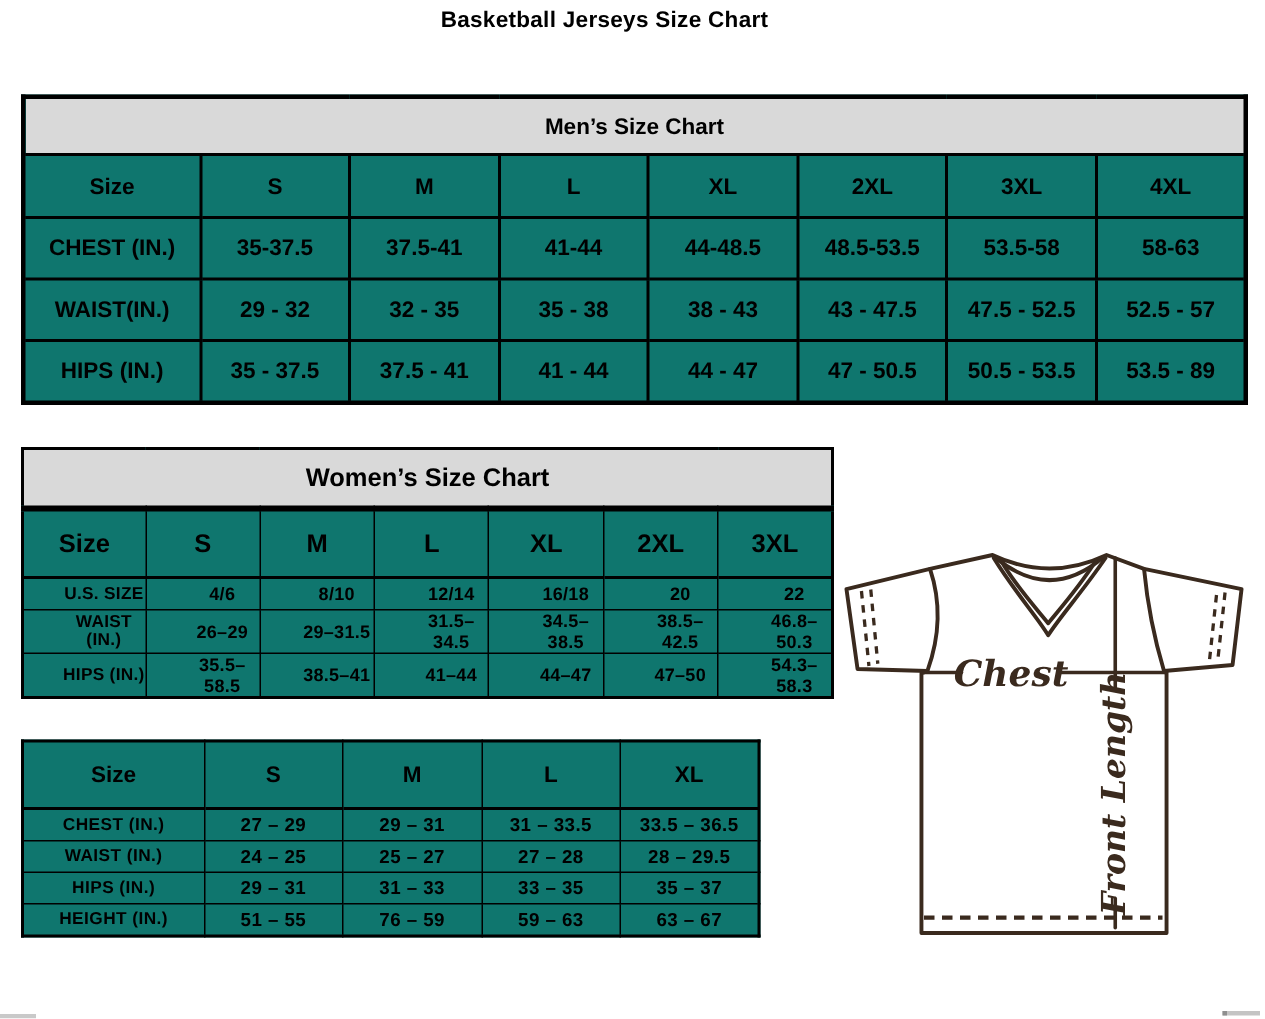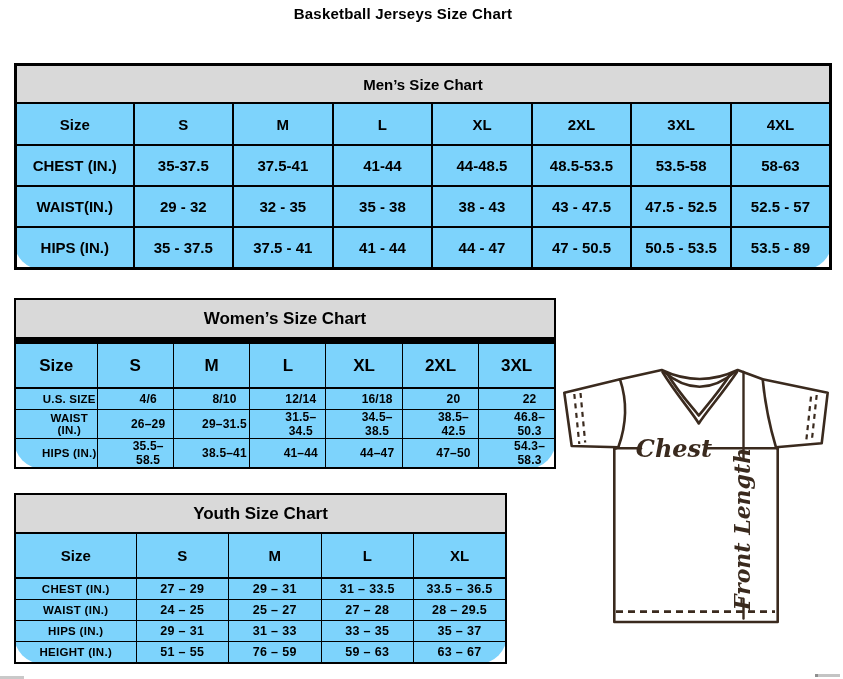--- a/index.html
+++ b/index.html
@@ -5,36 +5,36 @@
   html,body{margin:0;padding:0;}
   body{
     width:843px;height:679px;position:relative;background:#ffffff;
     font-family:"Liberation Sans",sans-serif;color:#000;overflow:hidden;
   }
   .page-title{
     position:absolute;left:0;top:5px;width:806px;margin:0;
     text-align:center;font-size:15px;font-weight:bold;letter-spacing:0.2px;
   }
   table.size-table{
-    position:absolute;border-collapse:collapse;table-layout:fixed;background:#7dd3fc;border-radius:29px;
+    position:absolute;border-collapse:collapse;table-layout:fixed;background:#0f766e;
   }
   table.size-table td{
     text-align:center;vertical-align:middle;font-weight:bold;padding:0;overflow:hidden;
   }
   .tbl-title{background:#d9d9d9;font-size:17px;}
   
   table.men{left:14px;top:63px;width:818px;border:3px solid #000;}
   table.men td{border:2px solid #000;font-size:15px;}
   table.men .tbl-title{height:36px;}
   table.men .hdr td{height:40px;}
   table.men .data td{height:39px;}
   
   table.women{left:14px;top:298px;width:542px;border:2px solid #000;}
   table.women td{border:1px solid #000;}
-  table.women .tbl-title{height:37px;border-bottom:7px solid #000000;}
+  table.women .tbl-title{height:37px;border-bottom:4px solid #000000;}
   table.women .hdr td{height:43px;font-size:17px;border-bottom:2px solid #000;}
   table.women .data td{height:20px;font-size:12px;letter-spacing:0.2px;padding-left:26px;}
   table.women .data td.row-label{font-size:11.5px;}
   
   table.youth{left:14px;top:493px;width:493px;border:2px solid #000;}
   table.youth td{border:1px solid #000;}
   table.youth .tbl-title{height:37px;border-bottom:2px solid #000;}
   table.youth .hdr td{height:43px;font-size:15px;border-bottom:2px solid #000;}
   table.youth .data td{height:20px;font-size:12.5px;letter-spacing:0.3px;}
   table.youth .data td.row-label{font-size:11.5px;}
@@ -164,23 +164,20 @@
 
 <table class="size-table youth">
   <colgroup>
       <col style="width:121px">
       <col>
       <col>
       <col>
       <col>
     </colgroup>
   <tbody>
-    <tr>
-      <td colspan="5" class="tbl-title">Youth Size Chart</td>
-    </tr>
     <tr class="hdr">
       <td>Size</td>
       <td>S</td>
       <td>M</td>
       <td>L</td>
       <td>XL</td>
     </tr>
     <tr class="data">
       <td class="row-label">CHEST (IN.)</td>
       <td>27 – 29</td>

